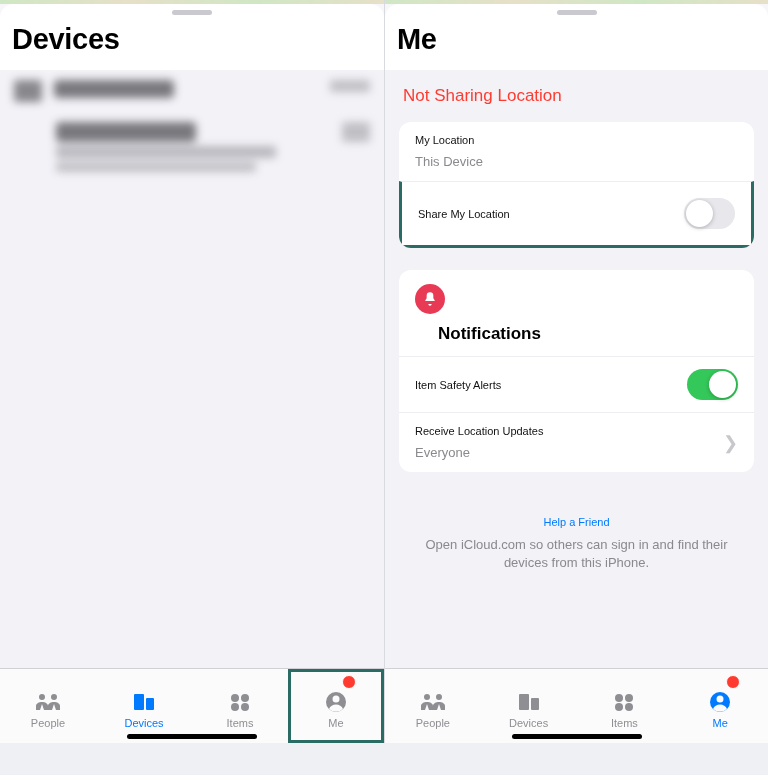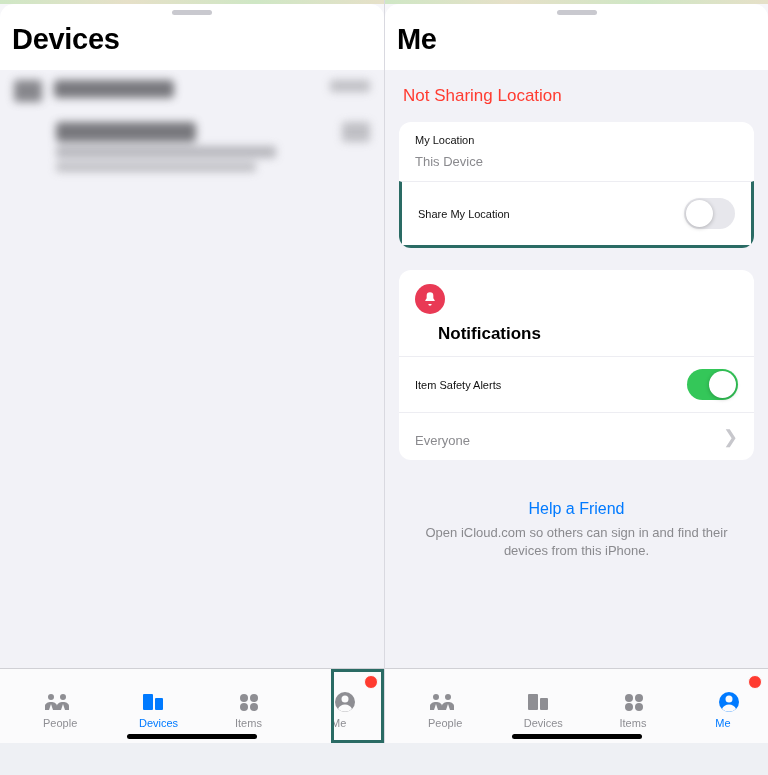--- a/index.html
+++ b/index.html
@@ -38,28 +38,28 @@
   .switch.off { background: #e7e7ec; }
   .switch.on { background: #34c759; }
   .switch .knob { position: absolute; top: 2px; width: 27px; height: 27px; background: #fff; border-radius: 50%; box-shadow: 0 1px 4px rgba(0,0,0,0.25); }
   .switch.off .knob { left: 2px; }
   .switch.on .knob { left: 22px; }
 
   .bell-badge { width: 30px; height: 30px; border-radius: 50%; background: #e93a55; display: flex; align-items: center; justify-content: center; margin-bottom: 10px; color: #fff; }
   .bell-badge svg { width: 16px; height: 16px; fill: #fff; }
 
   .help-section { text-align: center; padding: 18px 24px; }
-  .help-link { color: #007aff; font-size: 16px; display: inline-block; }
+  .help-link { color: #007aff; font-size: 11px; display: inline-block; }
   .help-sub { color: #8a8a8e; font-size: 13px; margin-top: 6px; line-height: 1.35; }
 
   .highlight-box { border: 3px solid #2a6b64; }
   .highlight-inline { outline: 3px solid #2a6b64; outline-offset: -1px; }
 
   .tabbar { position: absolute; left: 0; right: 0; bottom: 0; height: 75px; background: #fbfbfc; border-top: 1px solid #d0d0d5; display: flex; }
-  .tab { flex: 1; display: flex; flex-direction: column; justify-content: center; padding-top: 6px; color: #8e8e93; font-size: 11px; position: relative; margin-left: 43px; }
+  .tab { flex: 1; display: flex; flex-direction: column; align-items: center; justify-content: center; padding-top: 6px; color: #8e8e93; font-size: 11px; position: relative; }
   .tab svg { width: 28px; height: 24px; fill: #8e8e93; }
   .tab.active { color: #007aff; }
   .tab.active svg { fill: #007aff; }
   .tab-label { margin-top: 3px; }
   .badge-dot { position: absolute; top: 6px; right: calc(50% - 20px); width: 14px; height: 14px; background: #ff3b30; border-radius: 50%; border: 1.5px solid #fbfbfc; }
   .home-indicator { position: absolute; bottom: 4px; left: 50%; transform: translateX(-50%); width: 130px; height: 5px; background: #000; border-radius: 3px; }
 
   .notif-bell { width:16px; height:16px; }
 </style>
 </head>
@@ -161,20 +161,21 @@
       </div>
       <div class="cell">
         <div class="cell-title">Item Safety Alerts</div>
         <div class="cell-fill"></div>
         <div class="switch on">
             <div class="knob"></div>
           </div>
       </div>
       <div class="cell">
         <div style="display:flex;flex-direction:column;">
+          <div class="cell-title">Receive Location Updates</div>
           <div class="cell-sub">Everyone</div>
         </div>
         <div class="cell-fill"></div>
         <span class="chevron">❯</span>
       </div>
     </div>
 
     <div class="help-section">
       <a class="help-link">Help a Friend</a>
       <div class="help-sub">Open iCloud.com so others can sign in and find their devices from this iPhone.</div>

